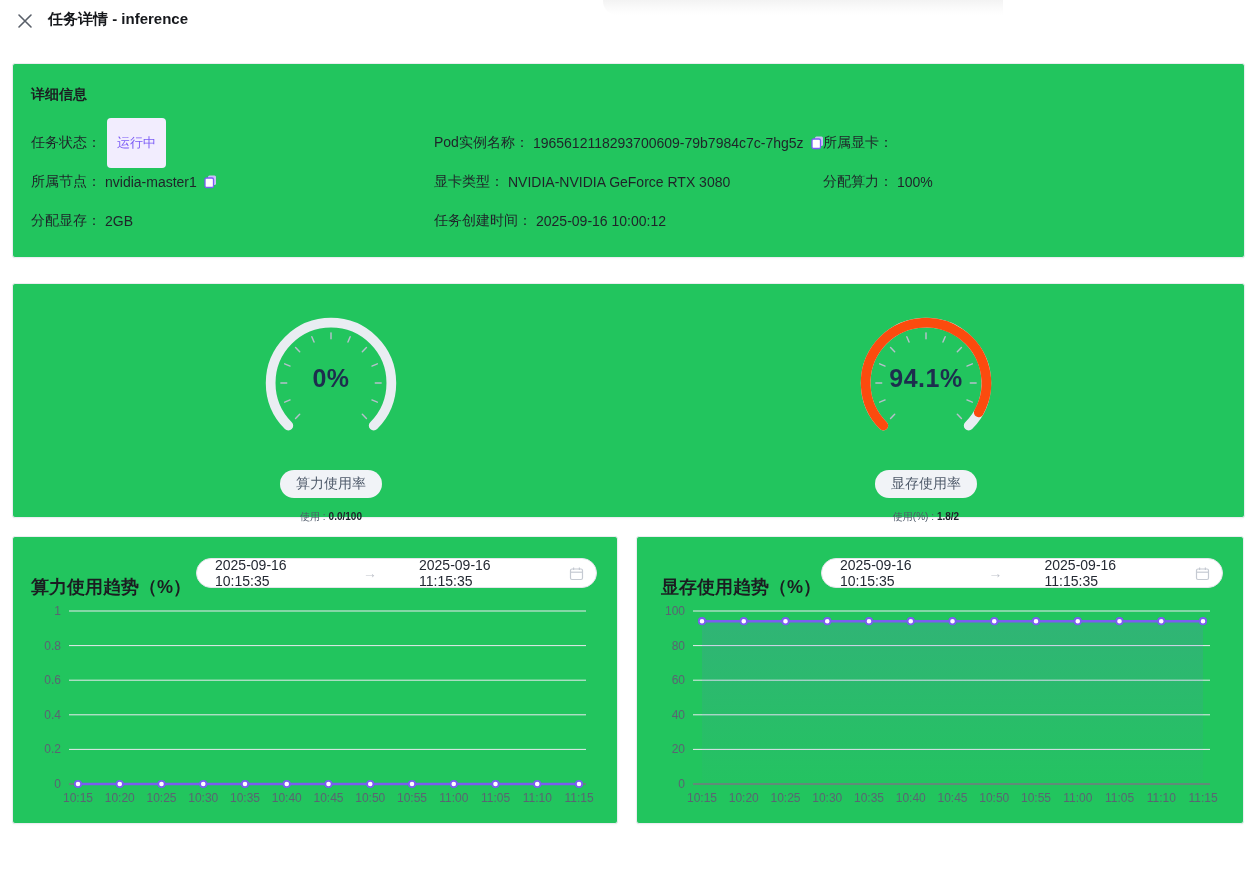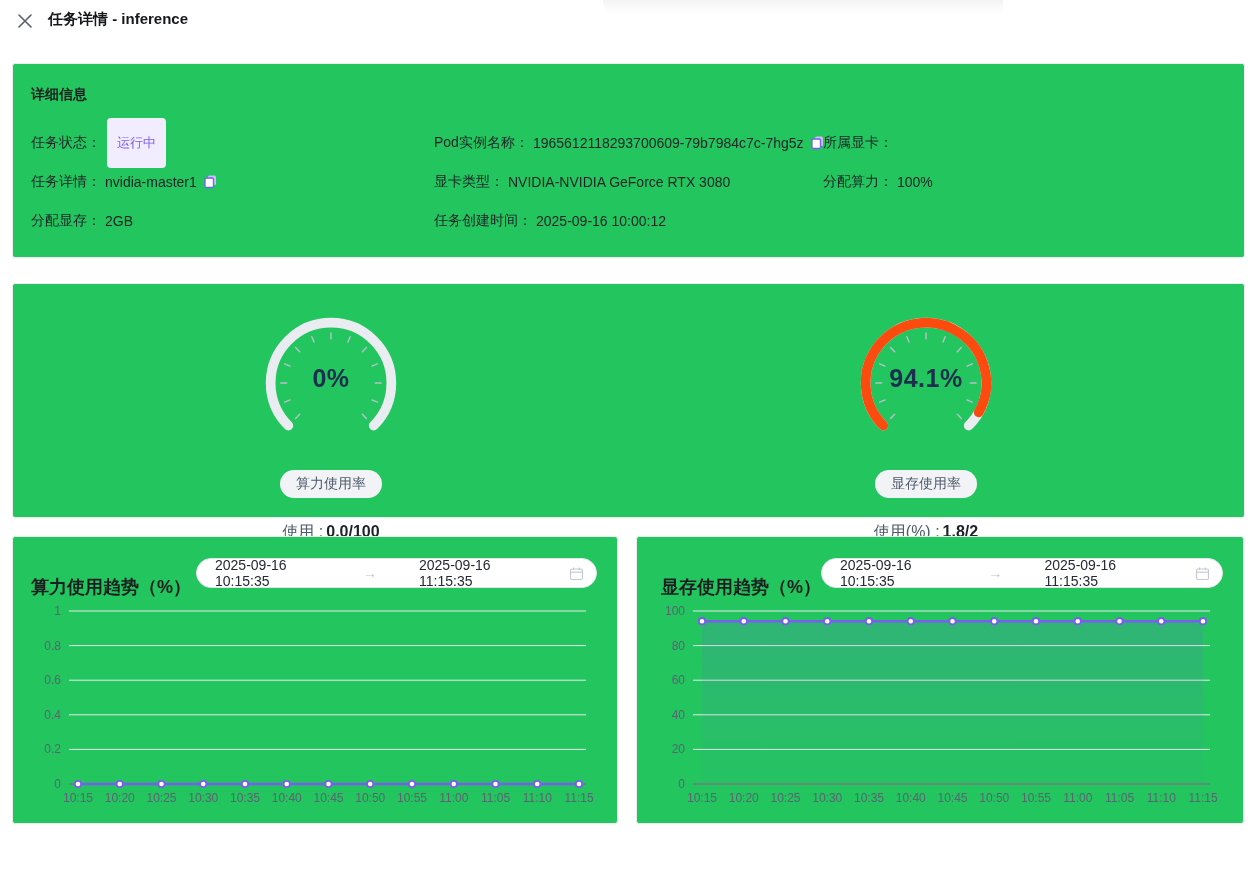--- a/index.html
+++ b/index.html
@@ -38,21 +38,21 @@
 
   
   .gauge-group { position:absolute; width:240px; text-align:center; }
   .gauge-group.g1 { left:198px; top:26px; }
   .gauge-group.g2 { left:793px; top:26px; }
   .gauge-wrap { position:relative; width:146px; height:146px; margin:0 auto; }
   .gauge-value { position:absolute; left:0; right:0; top:54px; text-align:center;
     font-size:25px; font-weight:700; color:#1d2e4e; letter-spacing:.5px; }
   .gauge-pill { display:inline-block; margin-top:14px; padding:5px 16px; border-radius:16px;
     background:#f1f3f7; color:#4e5969; font-size:14px; }
-  .gauge-usage { margin-top:24px; font-size:16px; color:#4e5969; }
+  .gauge-usage { margin-top:12px; font-size:10px; color:#4e5969; }
   .gauge-usage b { color:#1d2129; margin-left:3px; }
 
   
   .chart-title { position:absolute; left:18px; top:38px; font-size:18px; font-weight:700; color:#1b1d21; }
   .card-chart-r .chart-title { left:24px; }
   .date-range { position:absolute; top:21px; height:30px; border:1px solid #e3e5ea; border-radius:15px;
     display:flex; align-items:center; padding:0 12px 0 18px; background:#fff; cursor:pointer;gap:28px; }
   .card-chart-l .date-range { left:183px; width:401px; }
   .card-chart-r .date-range { left:184px; width:402px; }
   .date-range .dt { font-size:14px; color:#242933; flex:1; }
@@ -76,21 +76,21 @@
   </div>
 
   <div class="card card-info">
     <div class="section-title">详细信息</div>
     <div class="info-col c1">
       <div class="info-row">
         <span class="lbl">任务状态：</span>
         <span class="badge">运行中</span>
       </div>
       <div class="info-row">
-        <span class="lbl">任务详情：</span>
+        <span class="lbl">所属节点：</span>
         <span class="val">nvidia-master1</span>
         <button class="copy-btn">
           <svg width="15" height="15" viewBox="0 0 15 15">
               <rect x="5" y="1.5" width="8" height="9.5" rx="1.5" fill="#cdbffa"></rect>
               <rect x="2" y="4" width="8.5" height="9.5" rx="1.5" fill="#fff" stroke="#7c5cf6" stroke-width="1.3"></rect>
             </svg>
         </button>
       </div>
       <div class="info-row">
         <span class="lbl">分配显存：</span>

